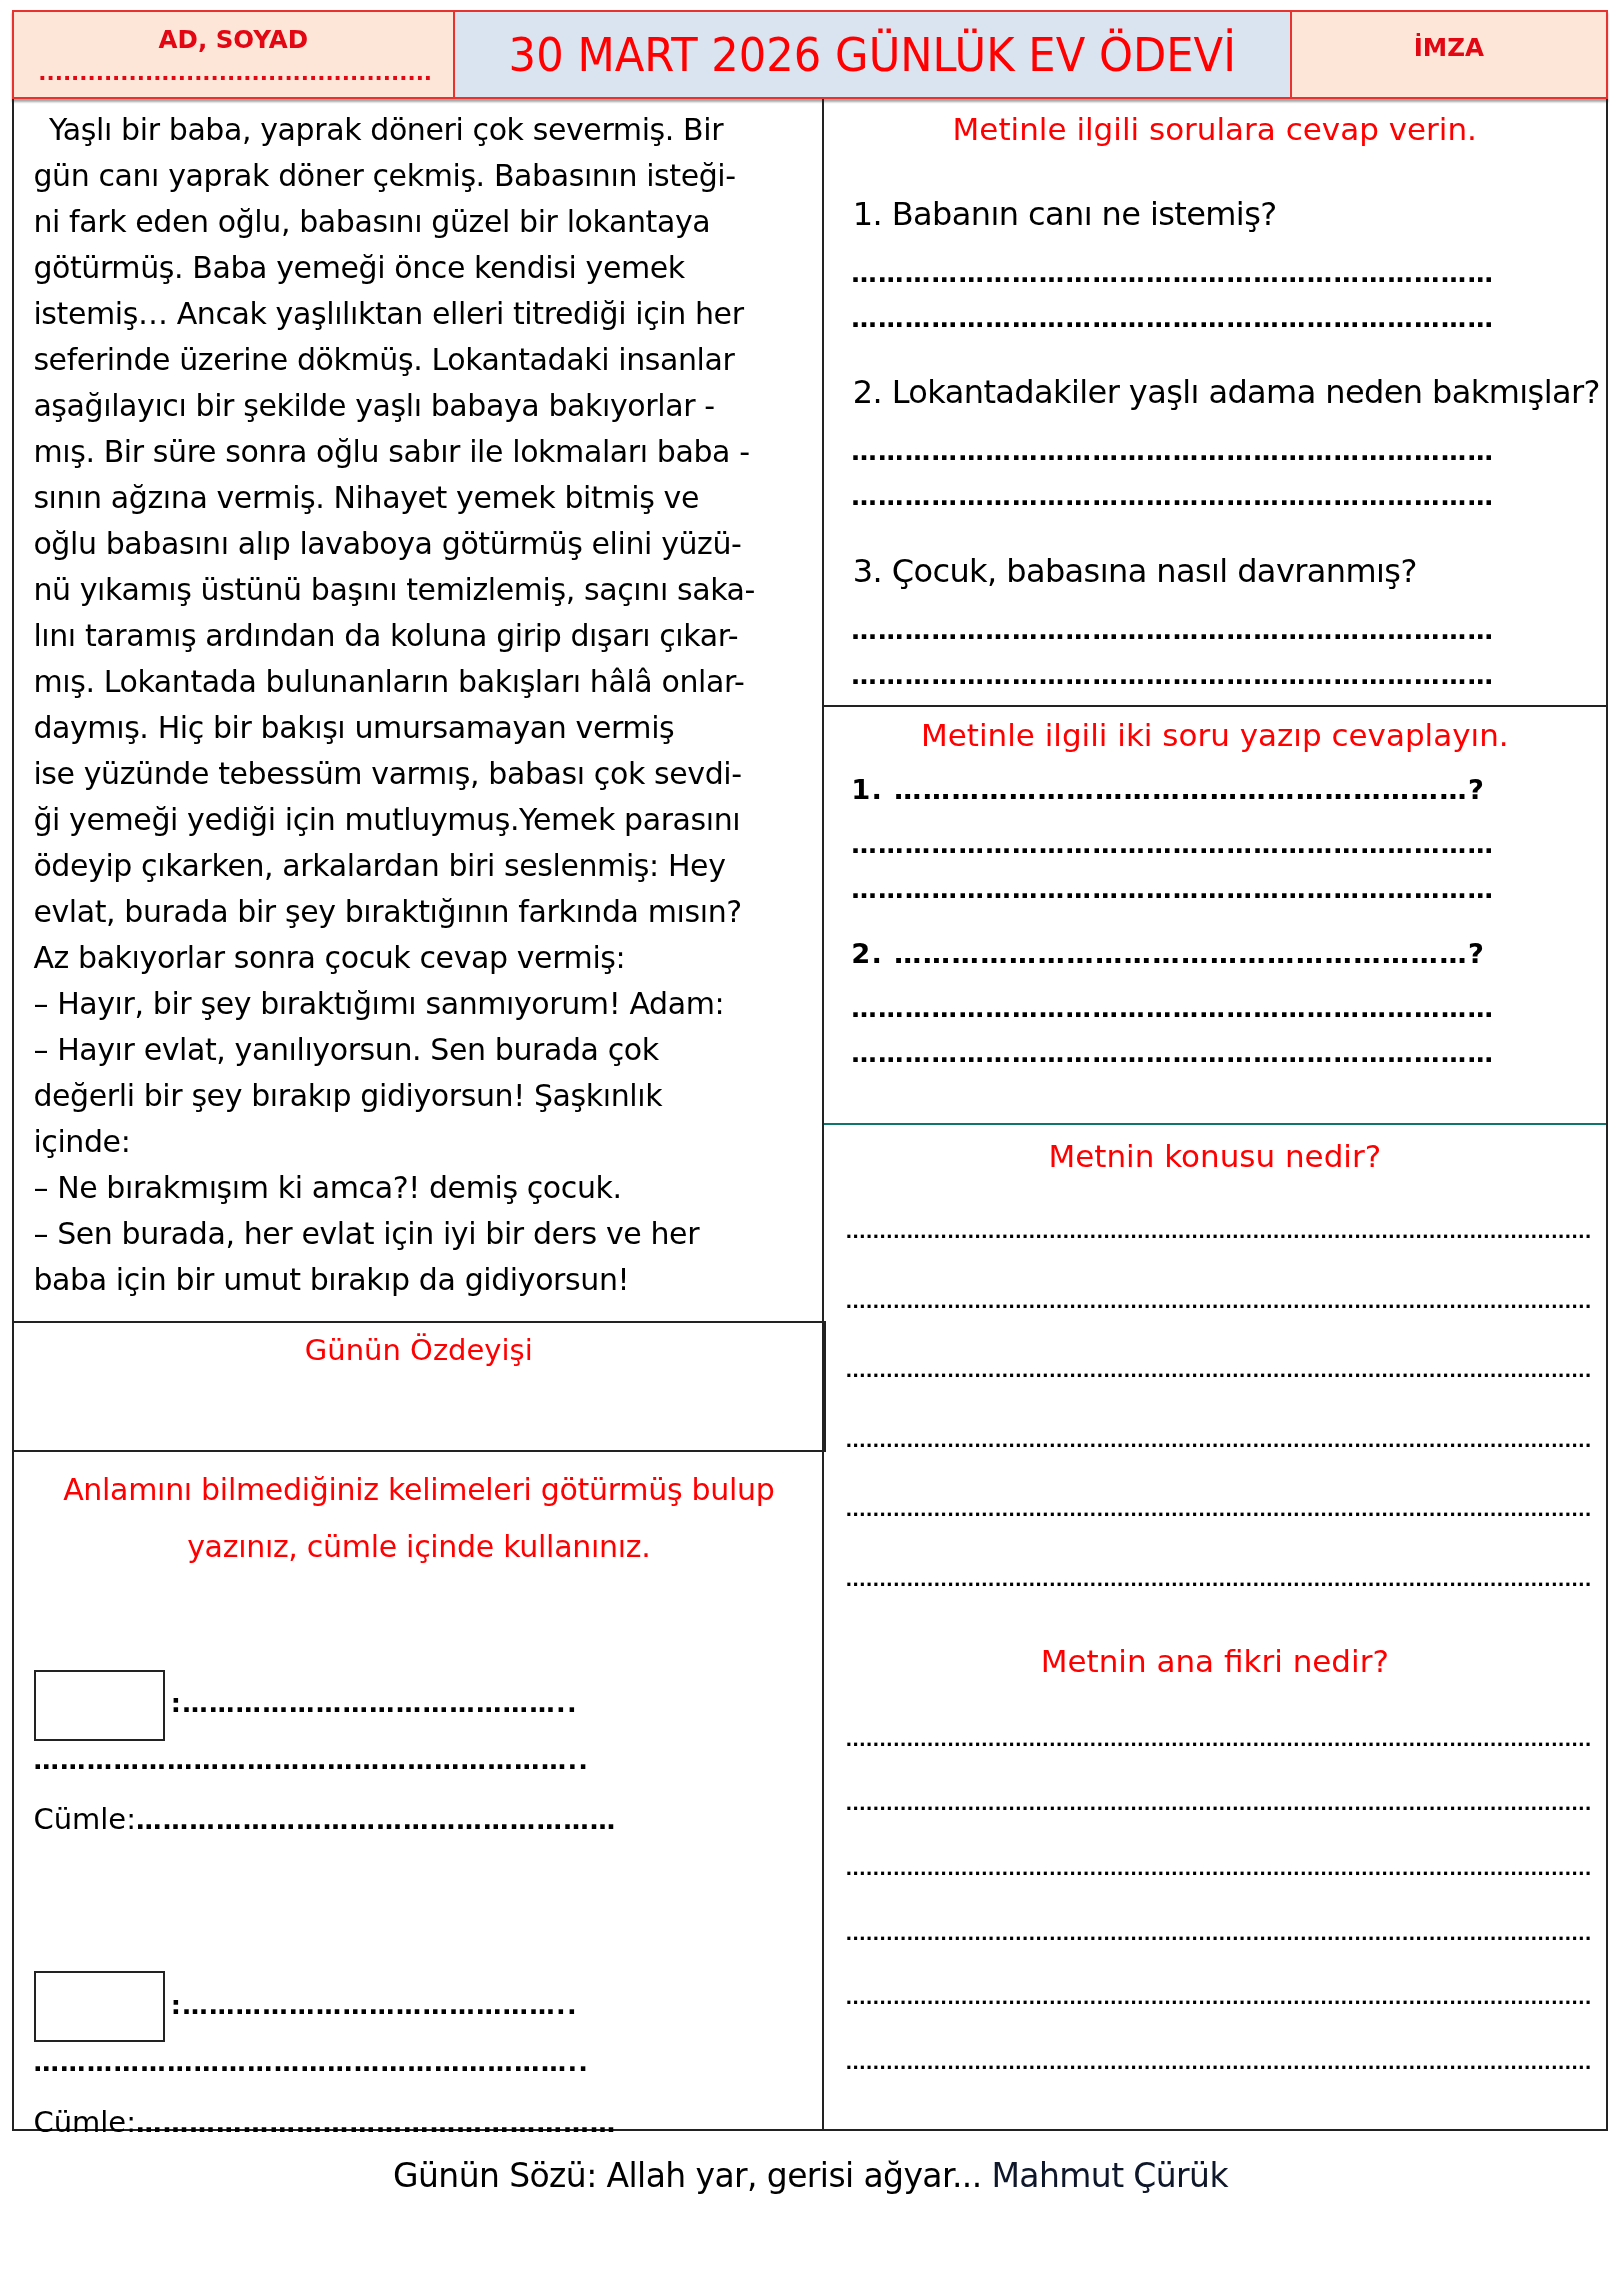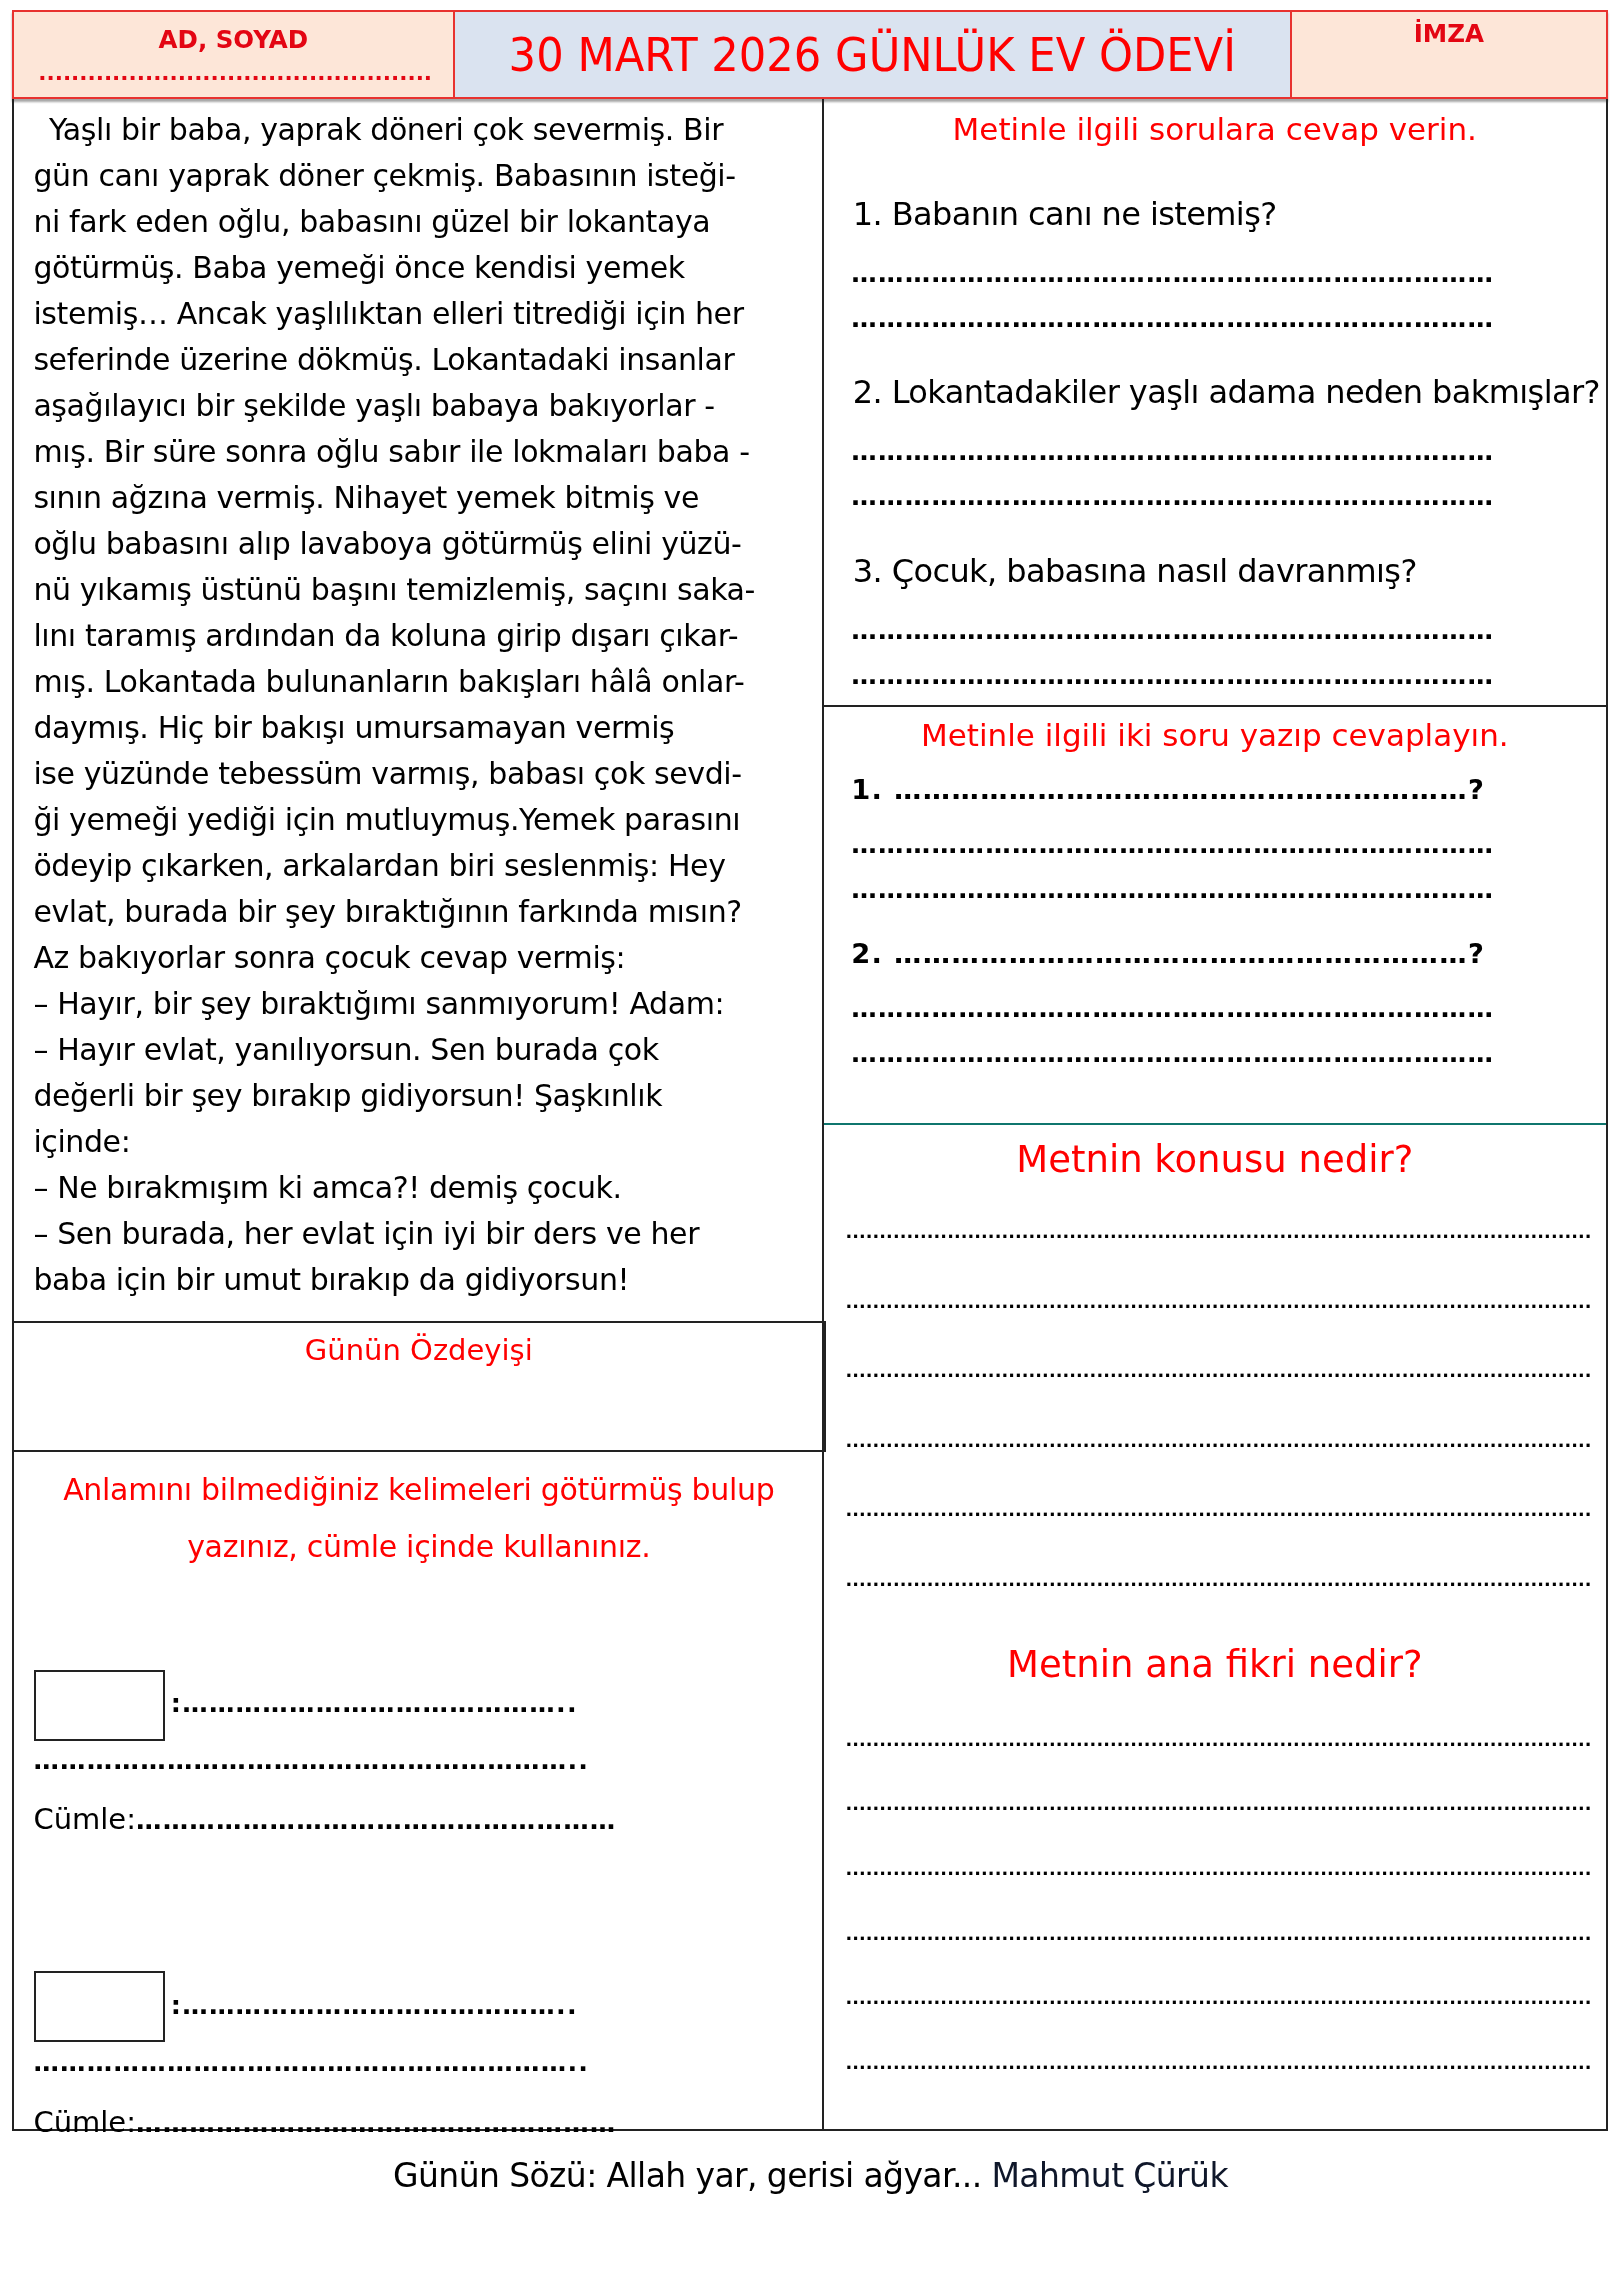--- a/index.html
+++ b/index.html
@@ -8,21 +8,21 @@
 
   .header { position: absolute; left: 11.8px; top: 9.8px; width: 1596px; height: 89px;
     display: flex; border: 2px solid #e8322f; box-shadow: 0 2.9px 2px rgba(0,0,0,0.35); }
   .hcell { height: 100%; position: relative; }
   .hname { width: 441px; background: #fde6d8; border-right: 2px solid #e8322f; text-align: center; }
   .htitle { width: 837px; background: #dae3f0; border-right: 2px solid #e8322f; display: flex; align-items: center; justify-content: center; }
   .hsign { flex: 1; background: #fde6d8; text-align: center; }
   .hlabel { color: #e30613; font-weight: bold; font-size: 24.5px; font-family: "DejaVu Sans", sans-serif; }
   .hname .hlabel { display: block; padding-top: 13.7px; }
   .hname .dots { display: block; color: #e30613; font-size: 21.6px; letter-spacing: 0px; margin-top: 5.9px; font-weight: bold; overflow: hidden; white-space: nowrap; width: 392px; margin-left: 24.5px; }
-  .hsign .hlabel { display: block; padding-top: 7px; }
+  .hsign .hlabel { display: block; padding-top: 21px; }
   .title-text { color: #ff0000; font-size: 47px; font-family: "DejaVu Sans", sans-serif; letter-spacing: 0px; font-weight: normal; transform: scaleX(0.92); }
 
   .frame { position: absolute; left: 11.8px; top: 99px; width: 1596px; height: 2032px; border: 2px solid #222; border-top: none; }
   .colL { position: absolute; left: 0; top: 0; width: 810px; height: 100%; border-right: 2px solid #222; }
   .colR { position: absolute; left: 810px; top: 0; right: 0; height: 100%; }
 
   .story { position: absolute; left: 19.6px; top: 7.8px; width: 784px; font-family: "DejaVu Sans", sans-serif; font-weight: normal; font-size: 30px; line-height: 46px; letter-spacing: -0.4px; }
   .story .line { display: block; white-space: nowrap; }
 
   .ozdeyis { position: absolute; left: -2px; top: 1222px; width: 814px; height: 131px; border: 2px solid #222; }
@@ -38,21 +38,21 @@
 
   .qsec { position: absolute; left: 0; top: 0; width: 100%; height: 608px; border-bottom: 2px solid #222; }
   .qsec .red-head { font-size: 31px; margin-top: 11.8px; }
   .q { position: absolute; left: 29px; font-size: 32px; font-family: "DejaVu Sans", sans-serif; letter-spacing: -0.6px; white-space: nowrap; }
   .rdots { position: absolute; left: 27.4px; width: 757px; overflow: hidden; white-space: nowrap; font-size: 25.5px; font-weight: bold; letter-spacing: 1.3px; }
 
   .q2sec { position: absolute; left: 0; top: 608px; width: 100%; height: 418px; border-bottom: 2px solid #0f766e; }
   .q2sec .red-head { font-size: 31px; margin-top: 9.8px; }
 
   .konu { position: absolute; left: 0; top: 1025px; width: 100%; height: 1005px; }
-  .konu .red-head { font-size: 37px; }
+  .konu .red-head { font-size: 31px; }
   .fdots { position: absolute; left: 21.6px; width: 745px; overflow: hidden; white-space: nowrap; font-size: 17.6px; font-weight: bold; letter-spacing: 0.1px; }
 
   .footer { position: absolute; left: 0; width: 1621px; top: 2156px; text-align: center; font-size: 33px; font-family: "DejaVu Sans", sans-serif; letter-spacing: -0.6px; }
   .footer .author { color: #0f172a; }
 </style>
 </head>
 <body>
 
 <div class="header">
   <div class="hcell hname">

